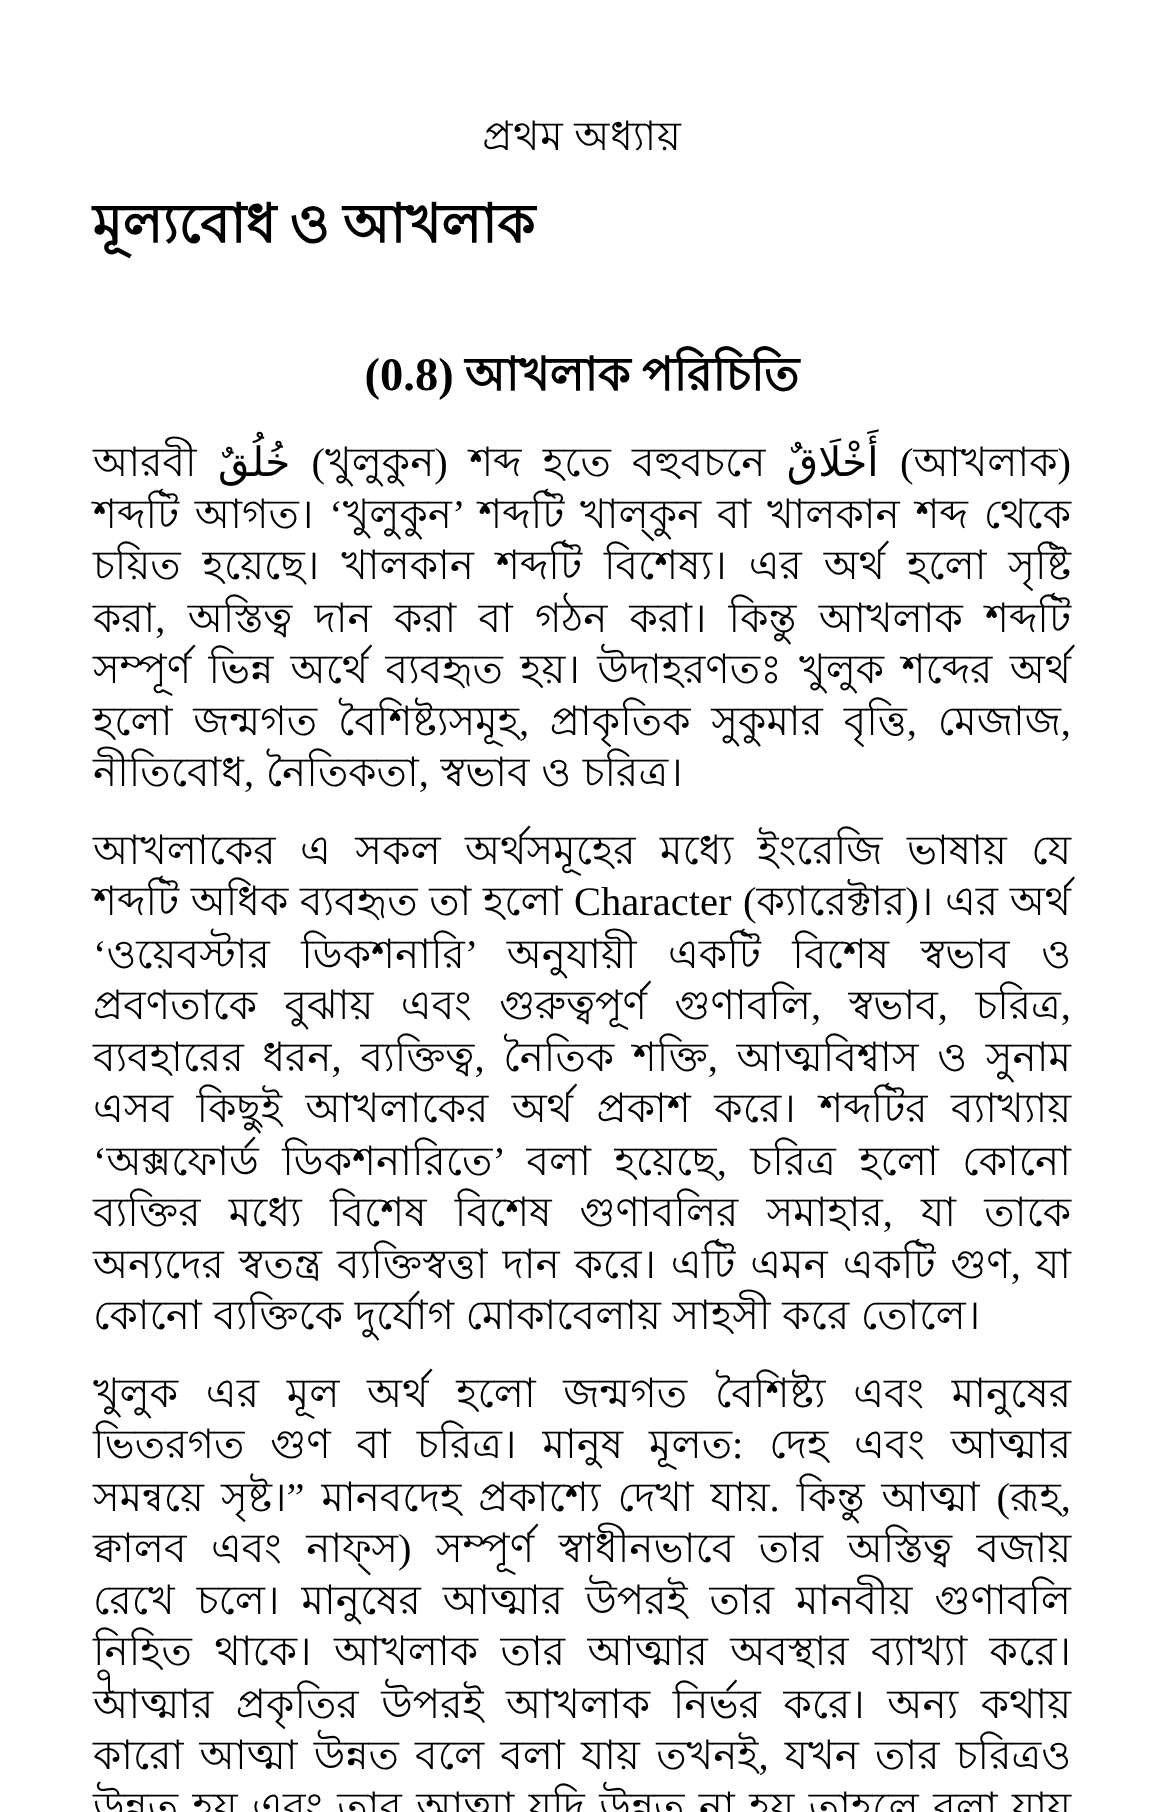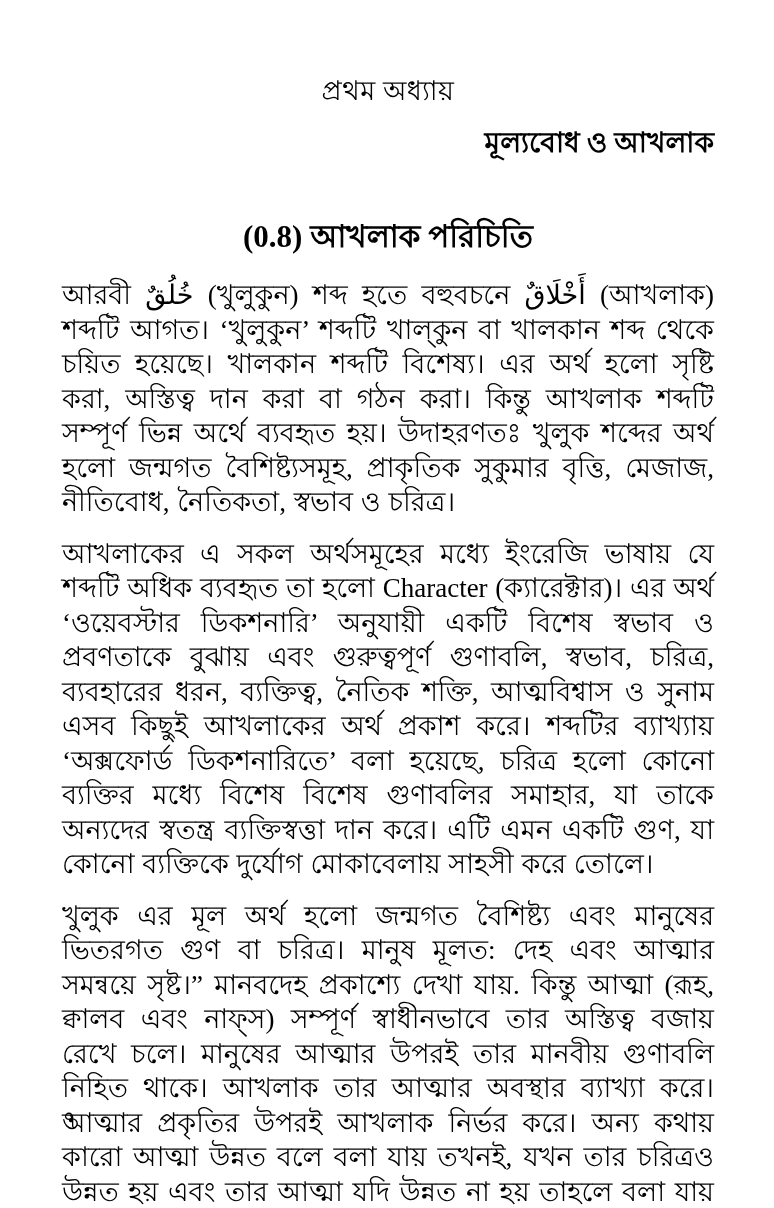--- a/index.html
+++ b/index.html
@@ -25,22 +25,22 @@
     padding: 70px 60px 0 62px;
   }
   .chapter-label {
     text-align: center;
     font-size: 27px;
     font-weight: 500;
     letter-spacing: 0.5px;
     margin: 0 0 6px 0;
   }
   .chapter-title {
-    text-align: right;
-    font-size: 28px;
+    text-align: left;
+    font-size: 36px;
     font-weight: bold;
     margin: 0 0 44px 0;
   }
   .section-heading {
     text-align: center;
     font-size: 31px;
     font-weight: bold;
     margin: 0 0 14px 0;
   }
   .body-text p {

